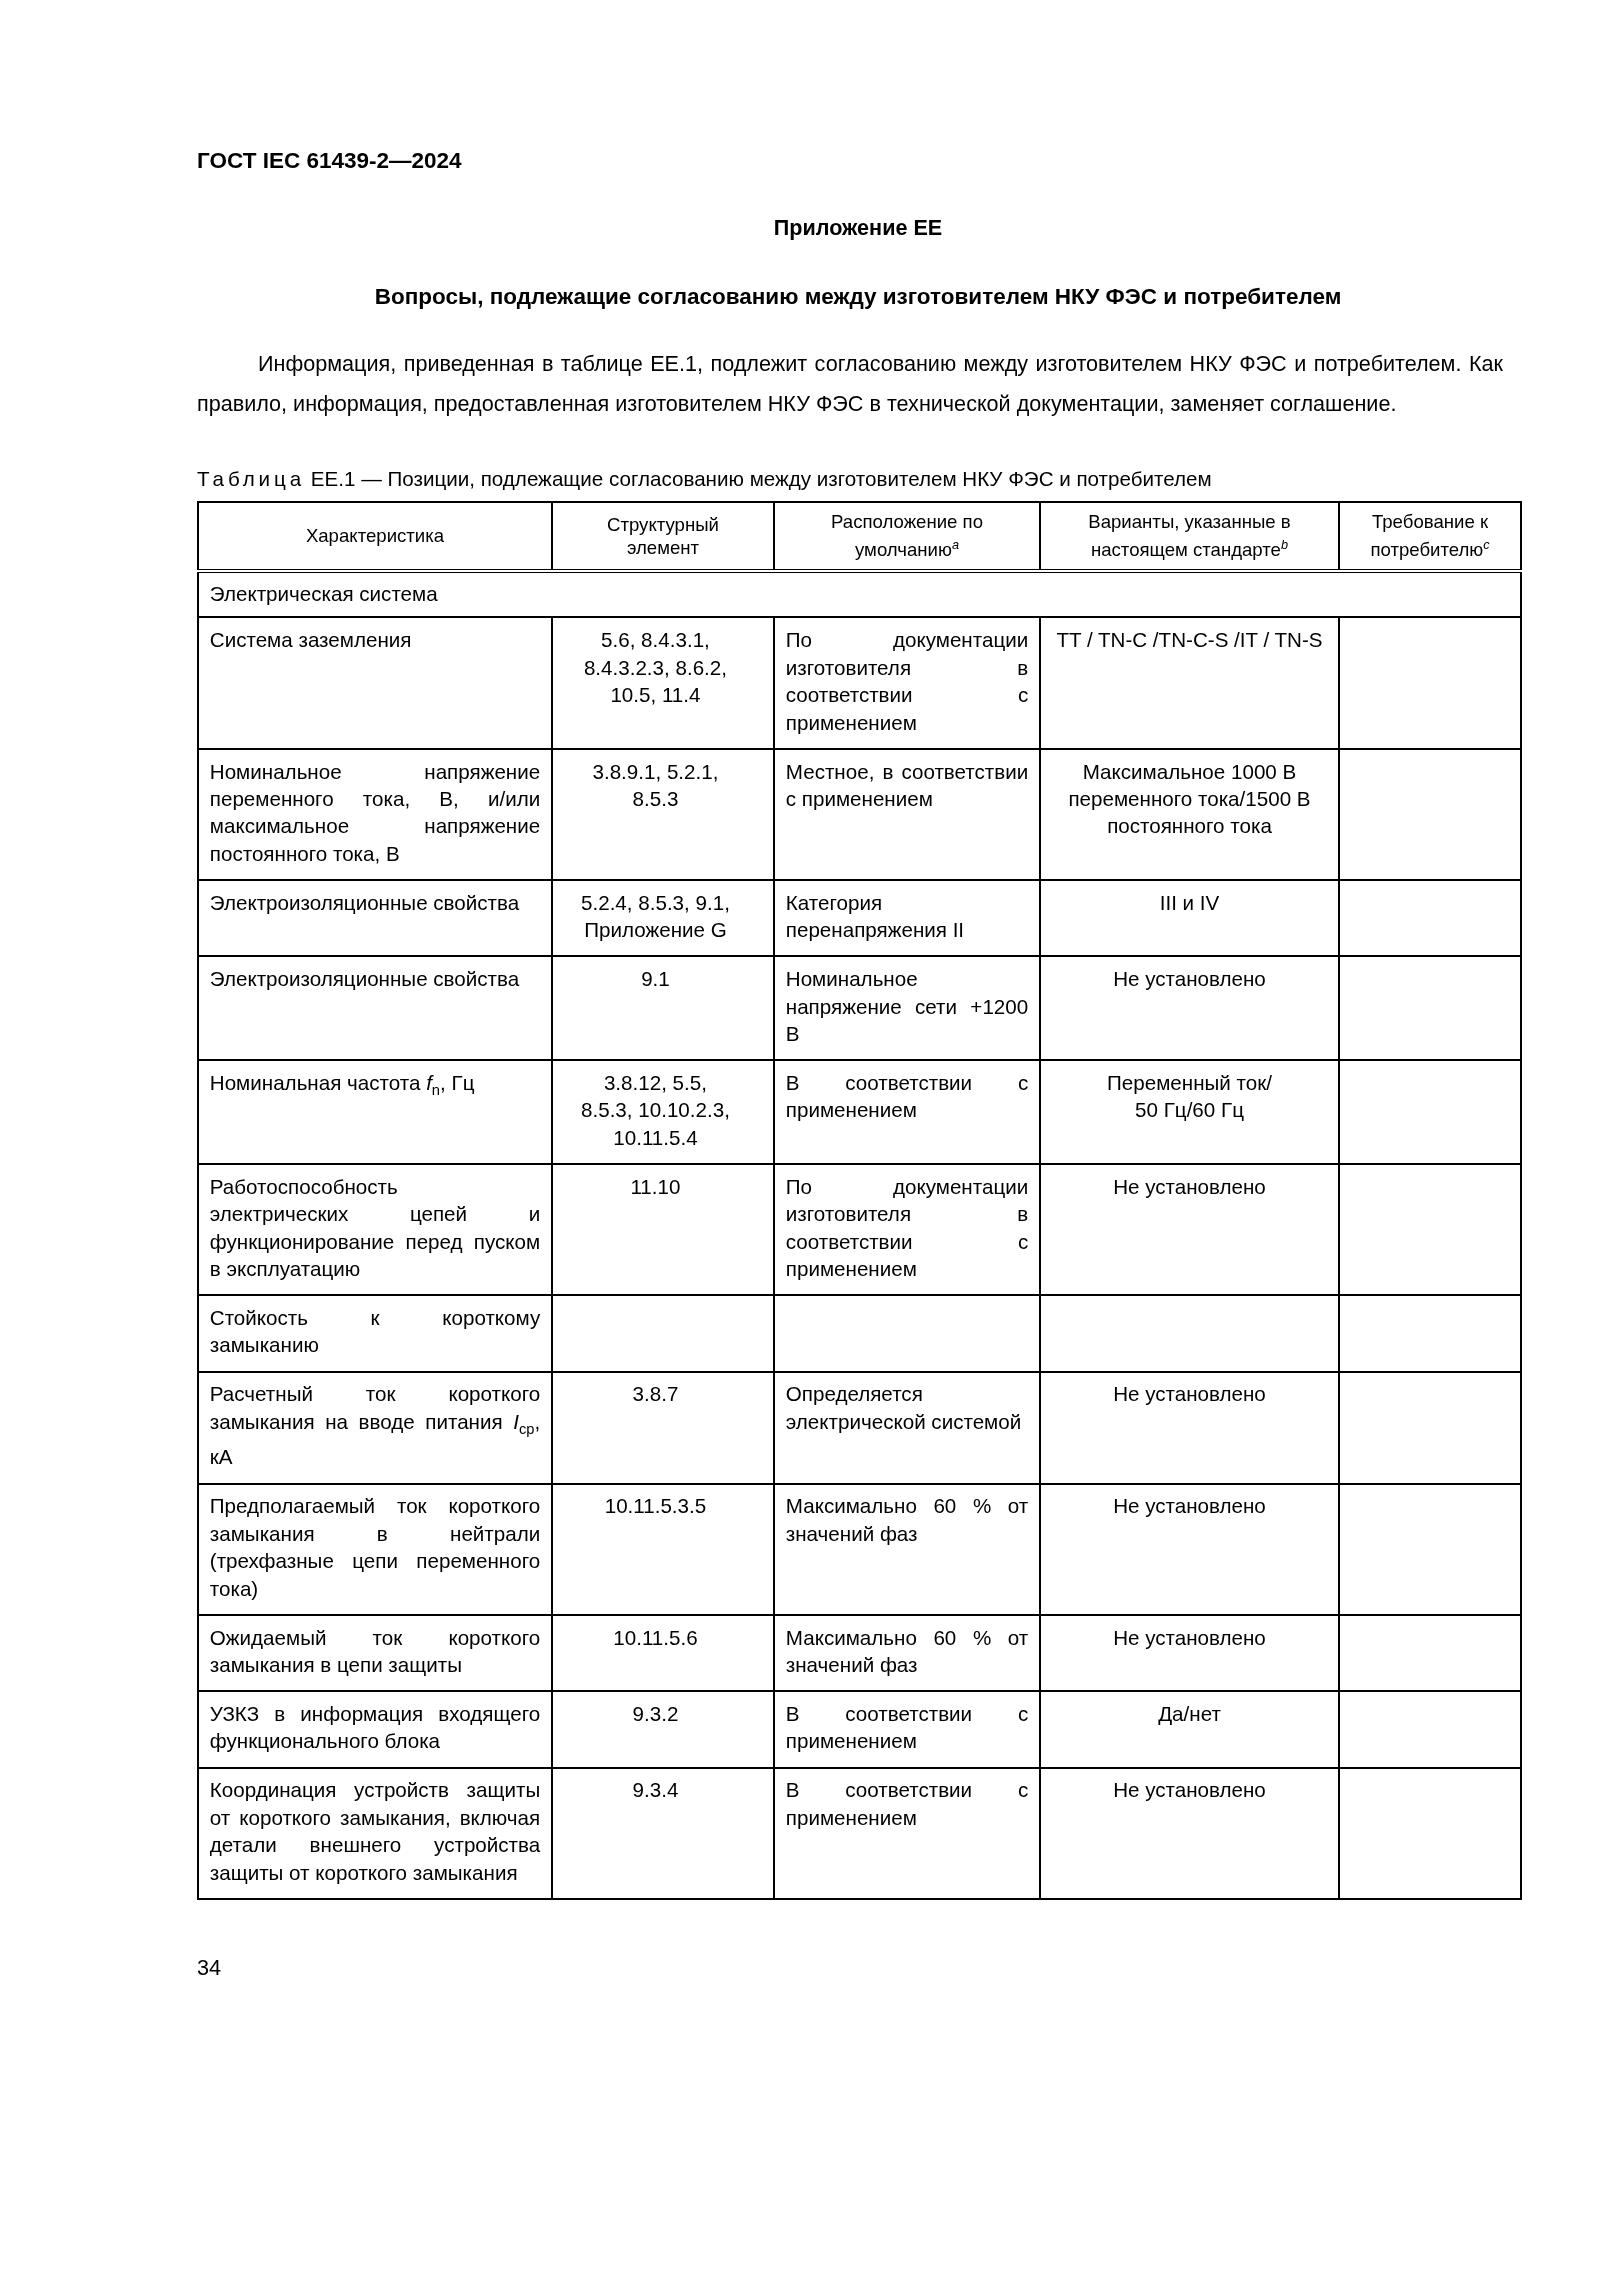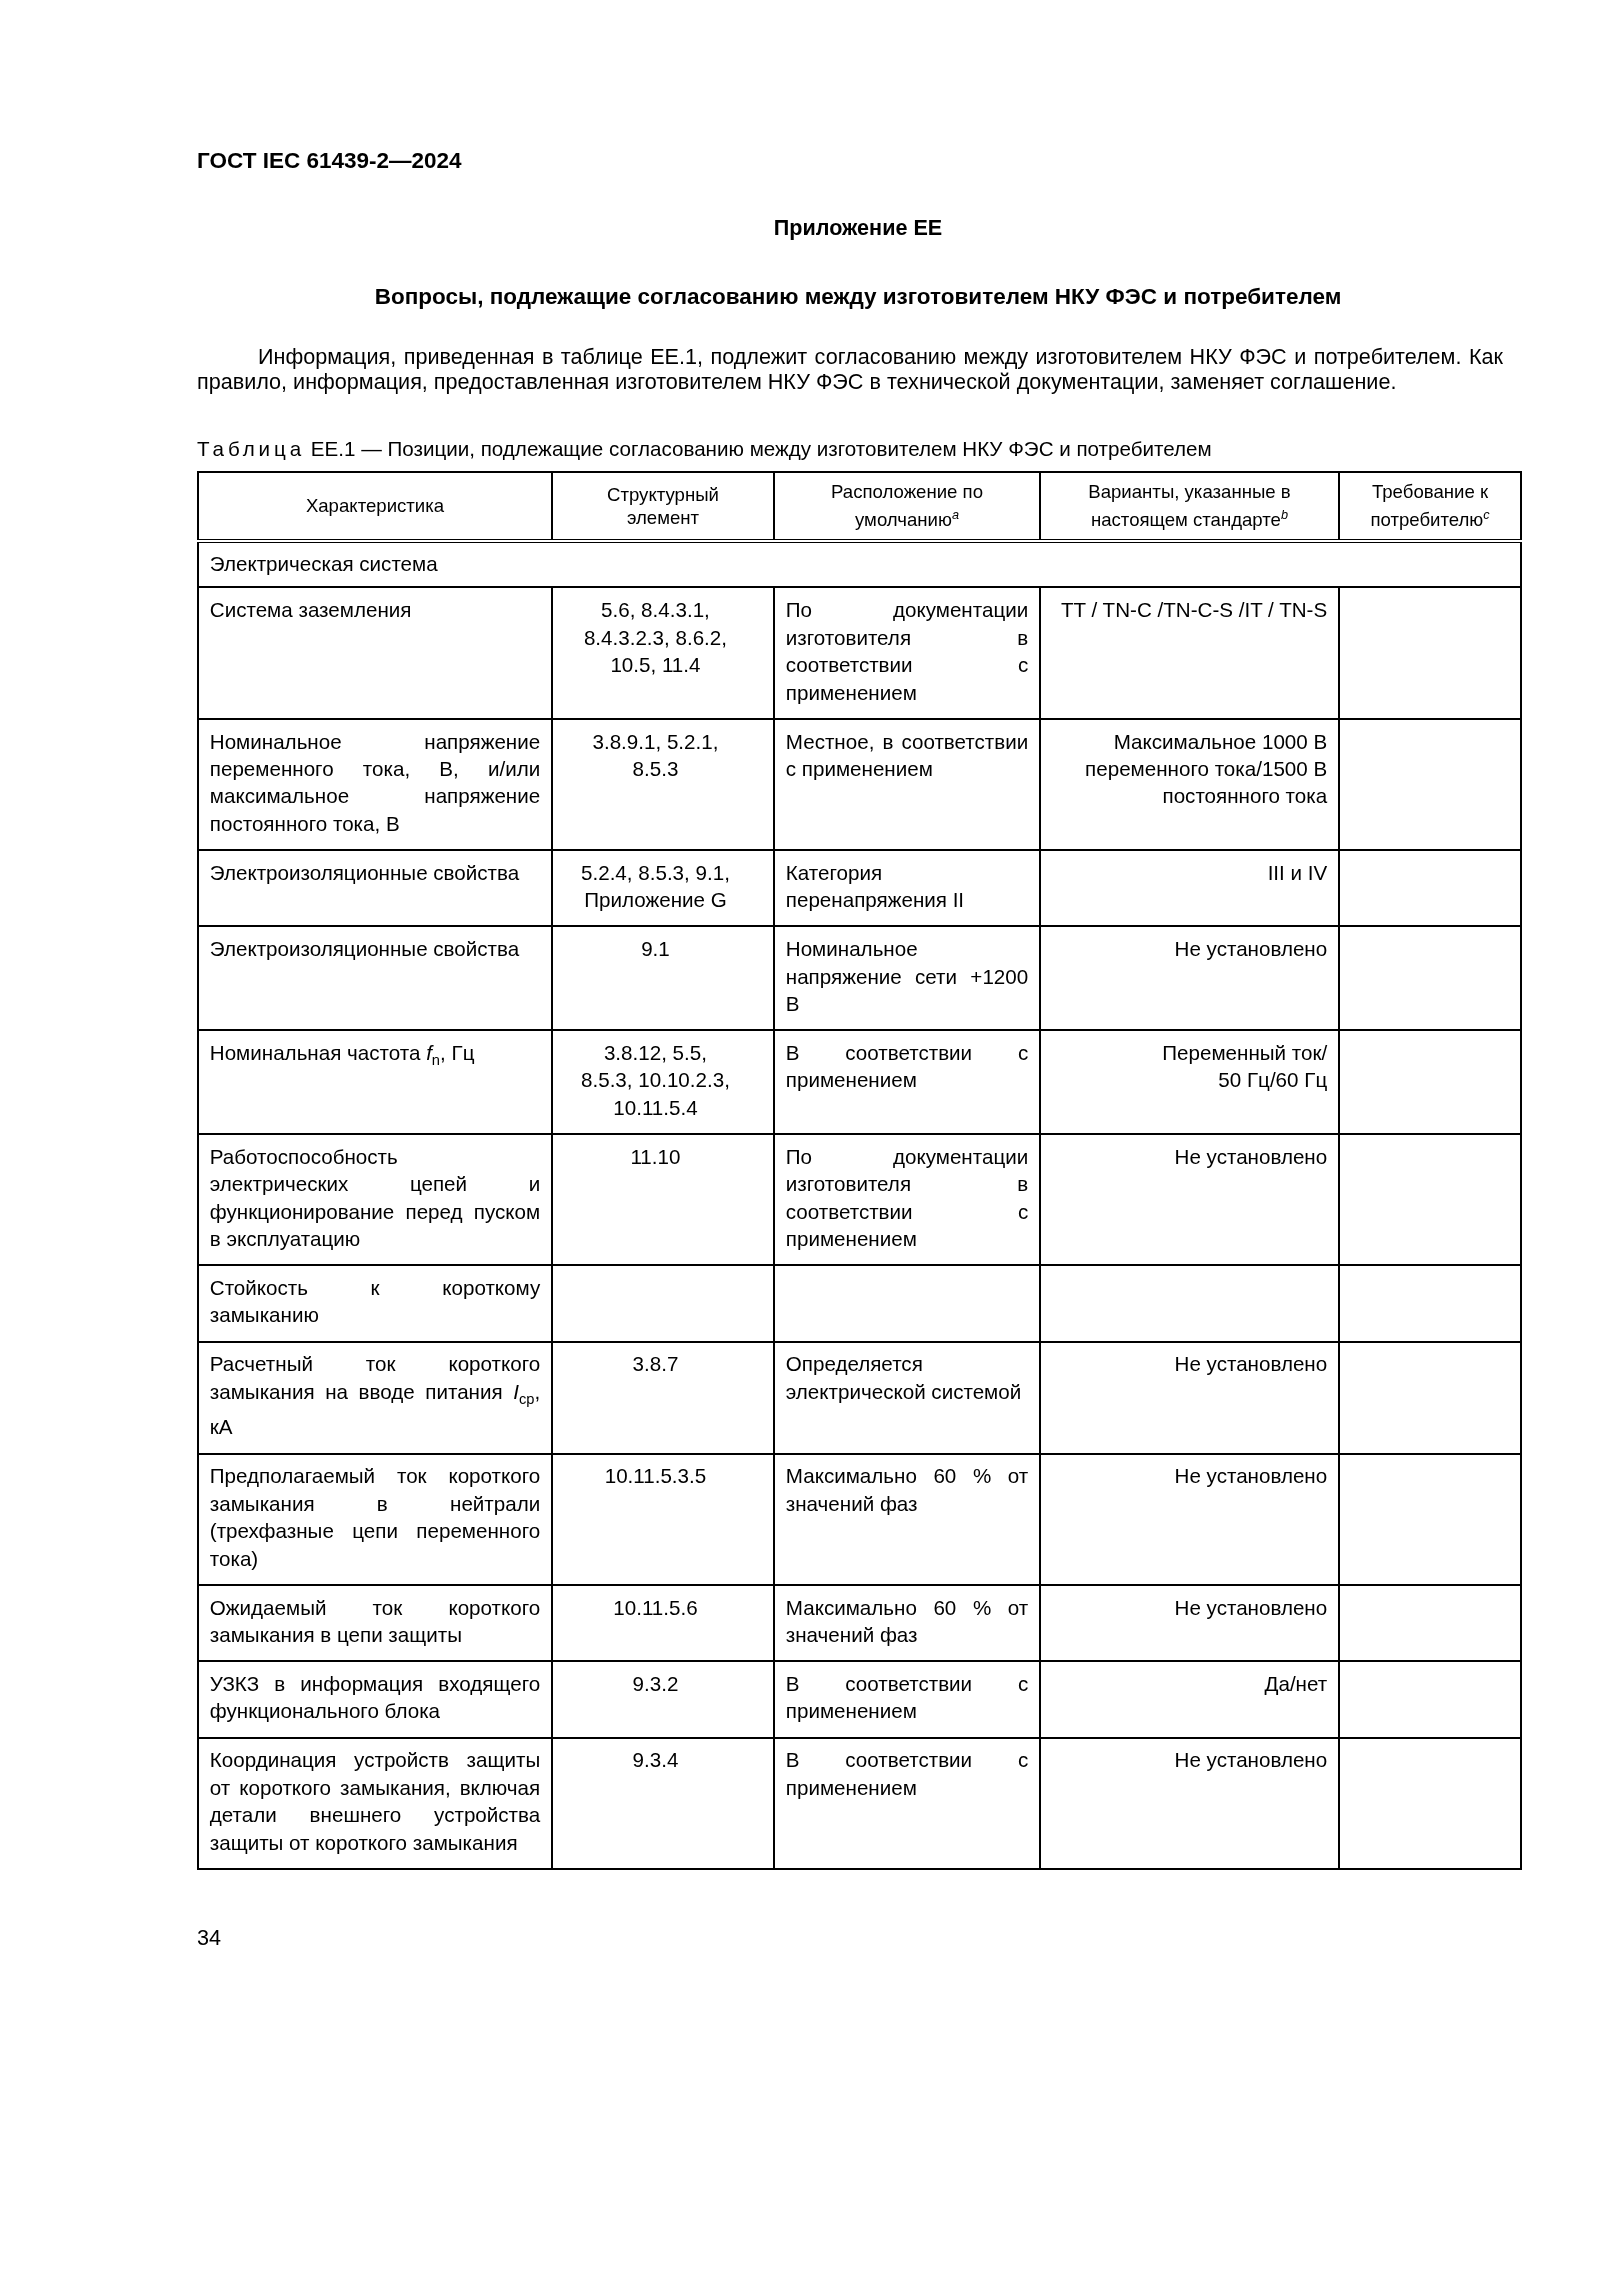--- a/index.html
+++ b/index.html
@@ -38,21 +38,21 @@
   .main-title {
     margin: 39px 0 0 0;
     text-align: center;
     font-weight: bold;
     font-size: 22.5px;
     line-height: 29px;
   }
   .intro {
     margin: 33px 16px 0 0;
     font-size: 21.6px;
-    line-height: 25px;
+    line-height: 40px;
     text-align: justify;
     text-indent: 61px;
   }
   .caption {
     margin: 41px 0 7.8px 0;
     font-size: 20.6px;
     line-height: 27.4px;
   }
   .caption .spaced { letter-spacing: 3.9px; }
   table.doc-table {
@@ -76,21 +76,21 @@
   .doc-table tbody td {
     font-size: 20.6px;
     line-height: 27.4px;
     vertical-align: top;
     padding: 7.8px 10.8px 11.8px 10.8px;
     white-space: pre-line;
   }
   .doc-table td.col1 { text-align: justify; }
   .doc-table td.col2 { text-align: center; padding-left: 4.9px; padding-right: 20px; }
   .doc-table td.col3 { text-align: justify; }
-  .doc-table td.col4 { text-align: right; margin-top: 24px; }
+  .doc-table td.col4 { text-align: center; margin-top: 24px; }
   .doc-table td.col5 { text-align: left; }
   .doc-table td.section-cell {
     text-align: left;
     padding: 6.9px 10.8px 8.8px 10.8px;
   }
   .doc-table sub { font-size: 14.7px; }
   .doc-table sup, .doc-table i { font-style: italic; }
   .doc-table thead sup { font-size: 12.7px; font-style: italic; }
   .page-number {
     margin-top: 54px;

